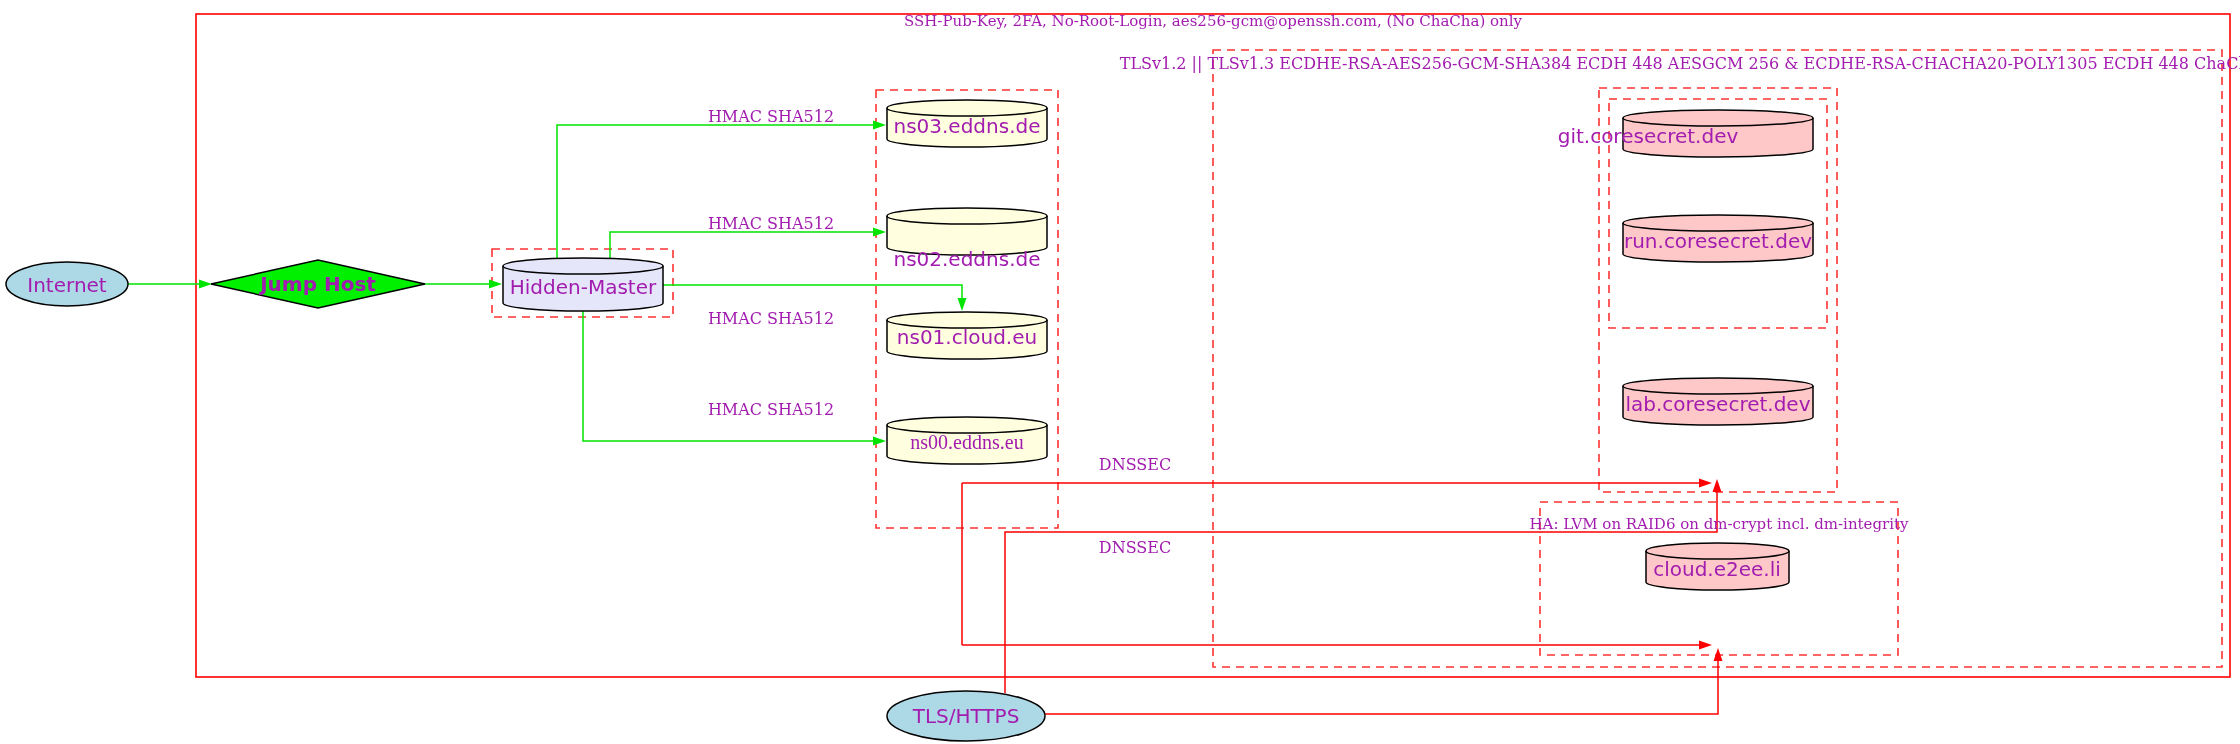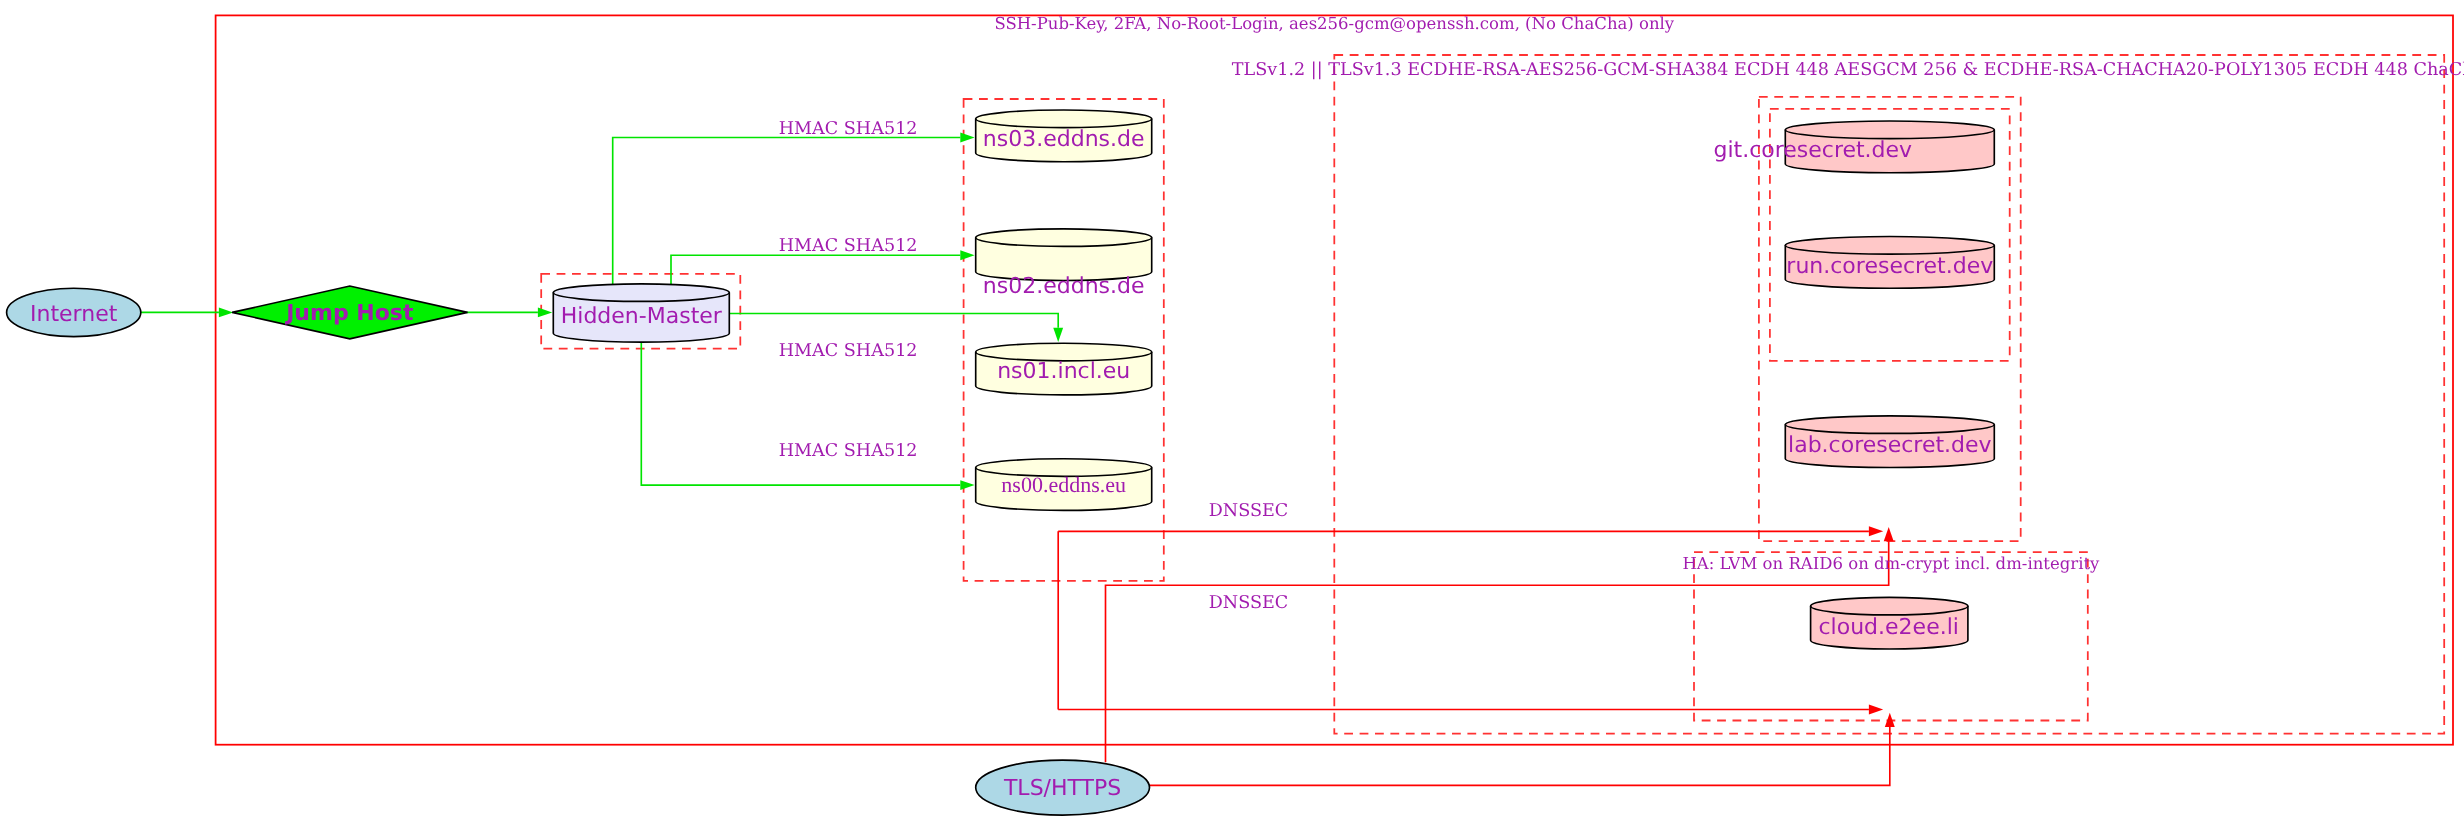--- a/index.html
+++ b/index.html
@@ -105,36 +105,36 @@
       <path d="M1646,551 A71.5,8 0 0 0 1789,551" fill="none" stroke="#000" stroke-width="1.5"></path>
     </g>
 
     <ellipse cx="966" cy="716" rx="79" ry="25" stroke="#000" stroke-width="1.5" fill="#ADD8E6"></ellipse>
   </svg>
 
   <div class="lbl clbl" style="left:1213px; top:21px;">SSH-Pub-Key, 2FA, No-Root-Login, aes256-gcm@openssh.com, (No ChaCha) only</div>
 
   <div class="lbl clbl" style="left:1717px; top:63px; font-size:16px;">TLSv1.2 || TLSv1.3 ECDHE-RSA-AES256-GCM-SHA384 ECDH 448 AESGCM 256 &amp; ECDHE-RSA-CHACHA20-POLY1305 ECDH 448 ChaCha20 256</div>
 
-  <div class="lbl clbl" style="left:1719px; top:512px;">HA: LVM on RAID6 on dm-crypt incl. dm-integrity</div>
+  <div class="lbl clbl" style="left:1719px; top:524px;">HA: LVM on RAID6 on dm-crypt incl. dm-integrity</div>
 
   <div class="lbl elbl" style="left:771px; top:116px;">HMAC SHA512</div>
   <div class="lbl elbl" style="left:771px; top:223px;">HMAC SHA512</div>
   <div class="lbl elbl" style="left:771px; top:318px;">HMAC SHA512</div>
   <div class="lbl elbl" style="left:771px; top:409px;">HMAC SHA512</div>
 
   <div class="lbl elbl" style="left:1135px; top:464px;">DNSSEC</div>
   <div class="lbl elbl" style="left:1135px; top:547px;">DNSSEC</div>
 
   <div class="lbl nlbl" style="left:67px; top:285px;">Internet</div>
   <div class="lbl nlbl" style="left:318px; top:284px;font-weight:bold;">Jump Host</div>
   <div class="lbl nlbl" style="left:583px; top:287px;">Hidden-Master</div>
   <div class="lbl nlbl" style="left:967px; top:126px;">ns03.eddns.de</div>
   <div class="lbl nlbl" style="left:967px; top:243px;margin-top:16px;">ns02.eddns.de</div>
-  <div class="lbl nlbl" style="left:967px; top:337px;">ns01.incl.eu</div>
+  <div class="lbl nlbl" style="left:967px; top:337px;">ns01.cloud.eu</div>
   <div class="lbl nlbl" style="left:967px; top:442px;font-family:Liberation Serif, serif;">ns00.eddns.eu</div>
   <div class="lbl nlbl" style="left:1648px; top:136px;">git.coresecret.dev</div>
   <div class="lbl nlbl" style="left:1718px; top:241px;">run.coresecret.dev</div>
   <div class="lbl nlbl" style="left:1718px; top:404px;">lab.coresecret.dev</div>
   <div class="lbl nlbl" style="left:1717px; top:569px;">cloud.e2ee.li</div>
   <div class="lbl nlbl" style="left:966px; top:716px;">TLS/HTTPS</div>
 
 </div>
 
 </body></html>

